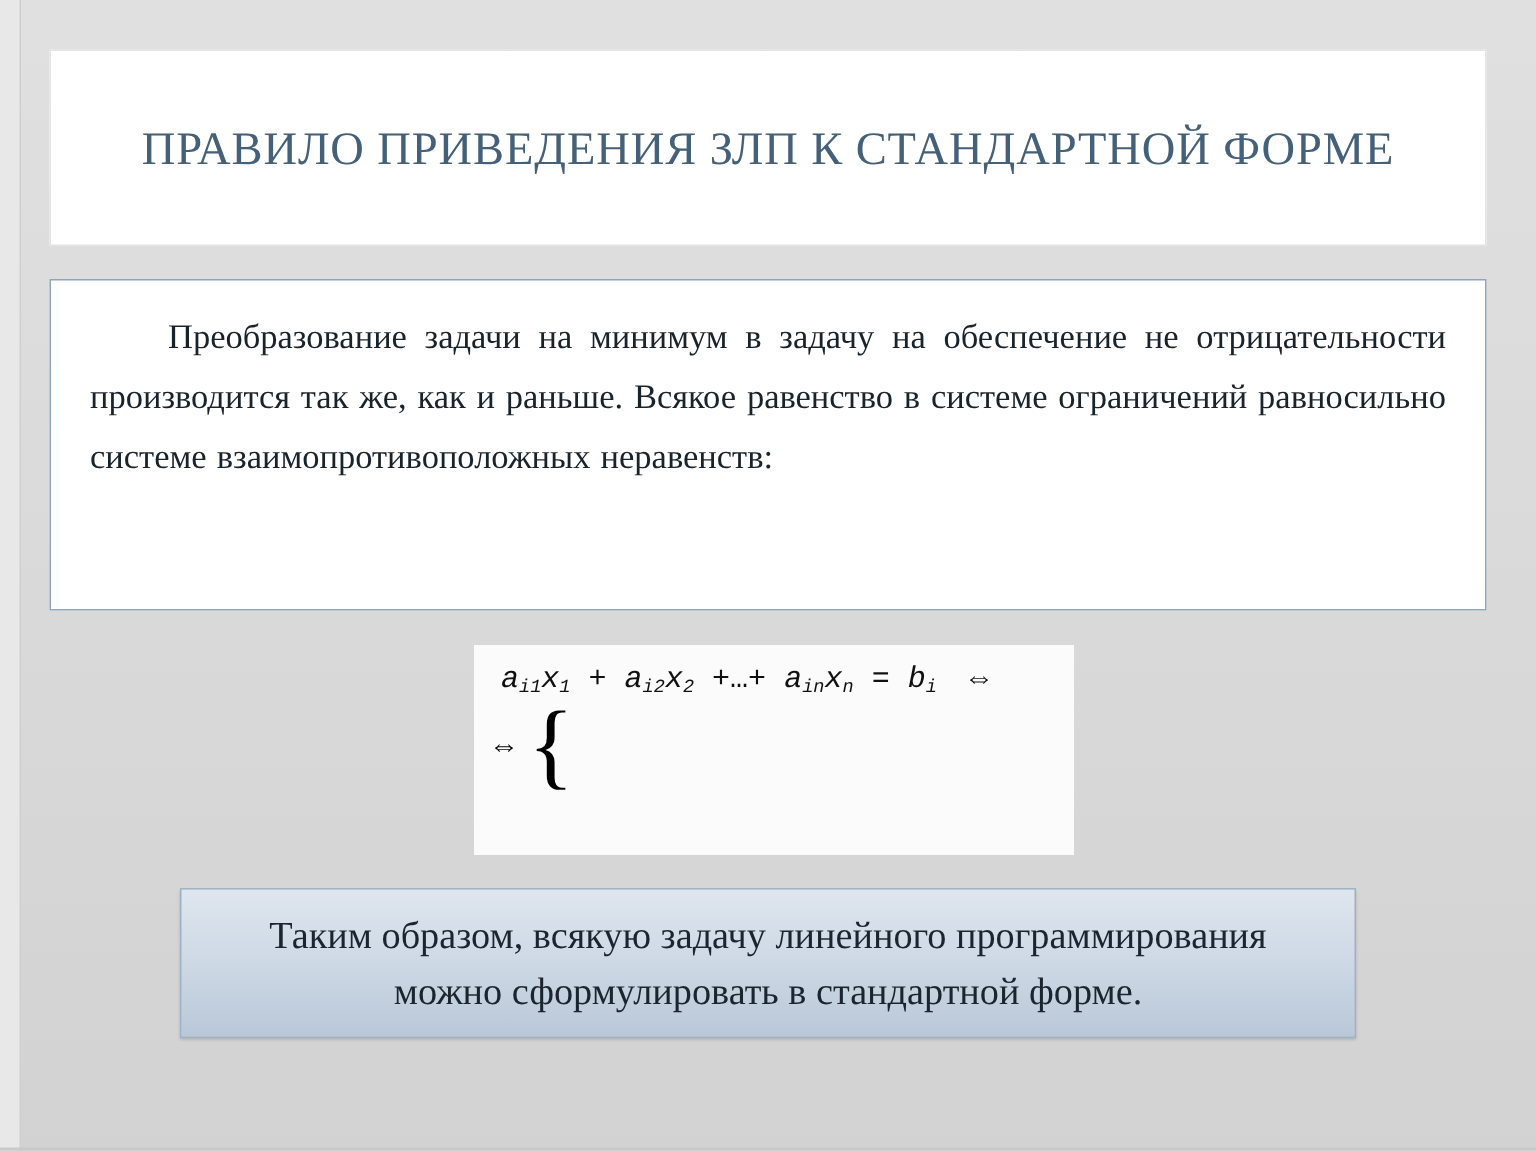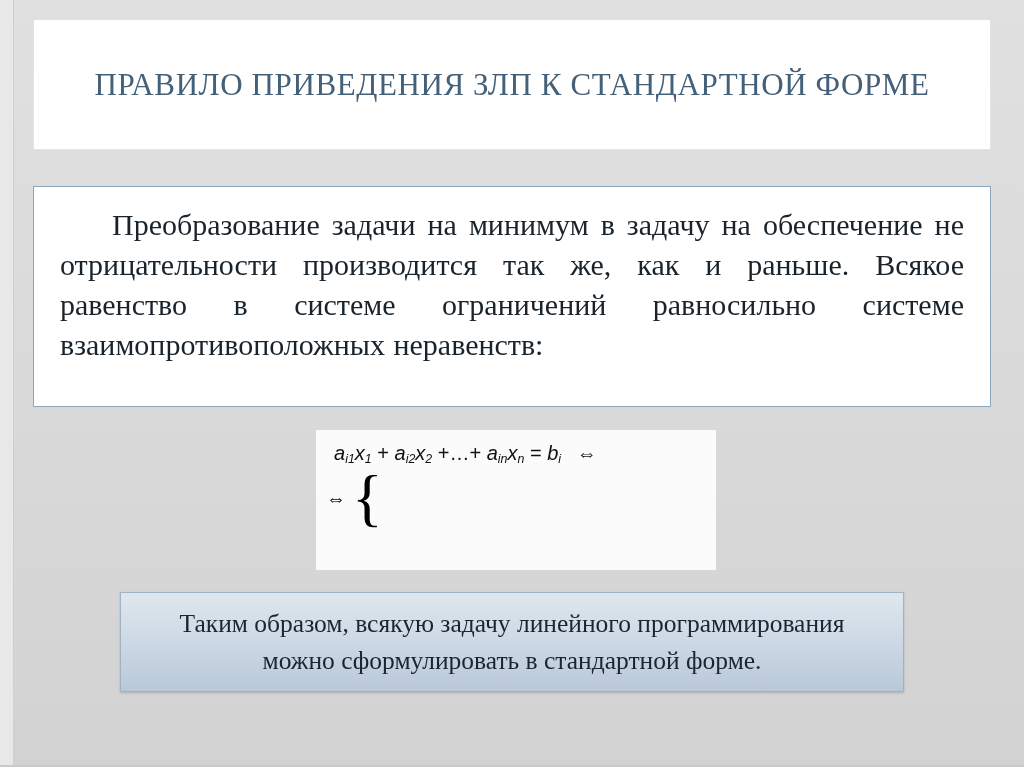--- a/index.html
+++ b/index.html
@@ -27,21 +27,21 @@
     top: 0;
     width: 13px;
     height: 767px;
     background: #e8e8e8;
     border-right: 1px solid #cfcfcf;
   }
   
   .title-box {
     position: absolute;
     left: 33px;
-    top: 19px;
+    top: 33px;
     width: 958px;
     height: 131px;
     background: #ffffff;
     border: 1px solid #e3e3e3;
     box-sizing: border-box;
     display: flex;
     align-items: center;
     justify-content: center;
   }
   .title-text {
@@ -65,39 +65,39 @@
     height: 221px;
     background: #ffffff;
     border: 1px solid #8ba6bd;
     box-sizing: border-box;
     padding: 18px 26px 10px 26px;
   }
   .body-text {
     margin: 0;
     color: #19232b;
     font-family: "Liberation Serif", serif;
-    font-size: 30px;
+    font-size: 23px;
     line-height: 40px;
     text-align: justify;
     text-indent: 52px;
     word-spacing: 1px;
   }
   
   .formula-box {
     position: absolute;
     left: 316px;
     top: 430px;
     width: 400px;
     height: 140px;
     background: #fbfbfb;
     box-sizing: border-box;
     padding: 6px 10px;
   }
   .formula-line {
-    font-family: Liberation Sans, sans-serif;
+    font-family: Liberation Mono, monospace;
     font-style: italic;
     color: #101010;
     white-space: nowrap;
   }
   .formula-line.l1 {
     font-size: 20px;
     margin: 6px 0 4px 8px;
   }
   .braced {
     display: flex;

